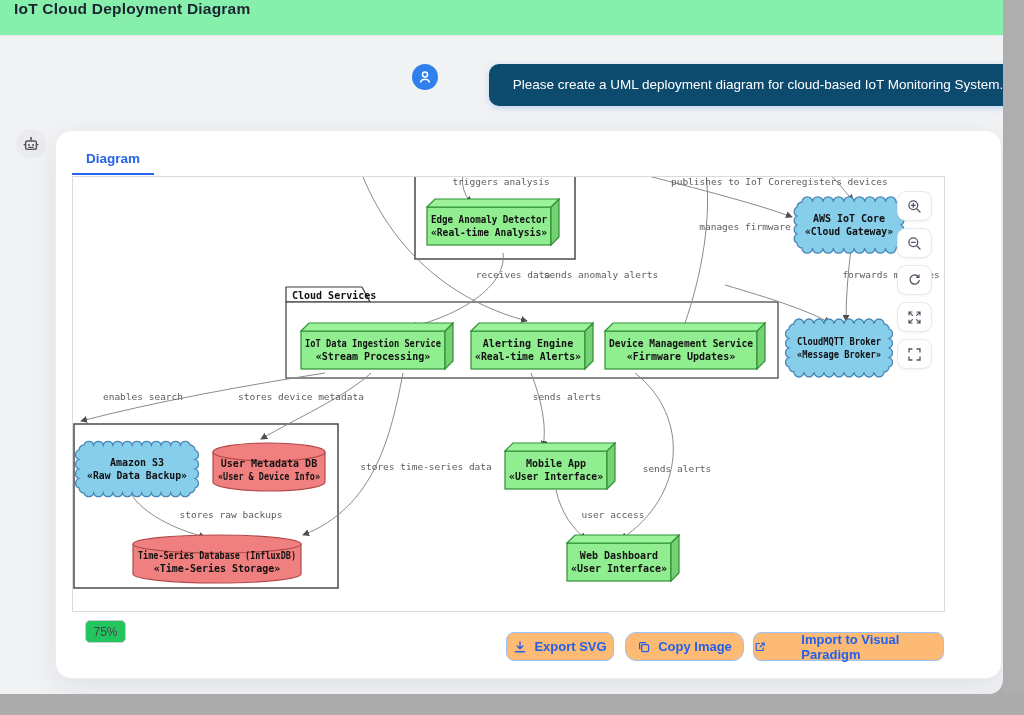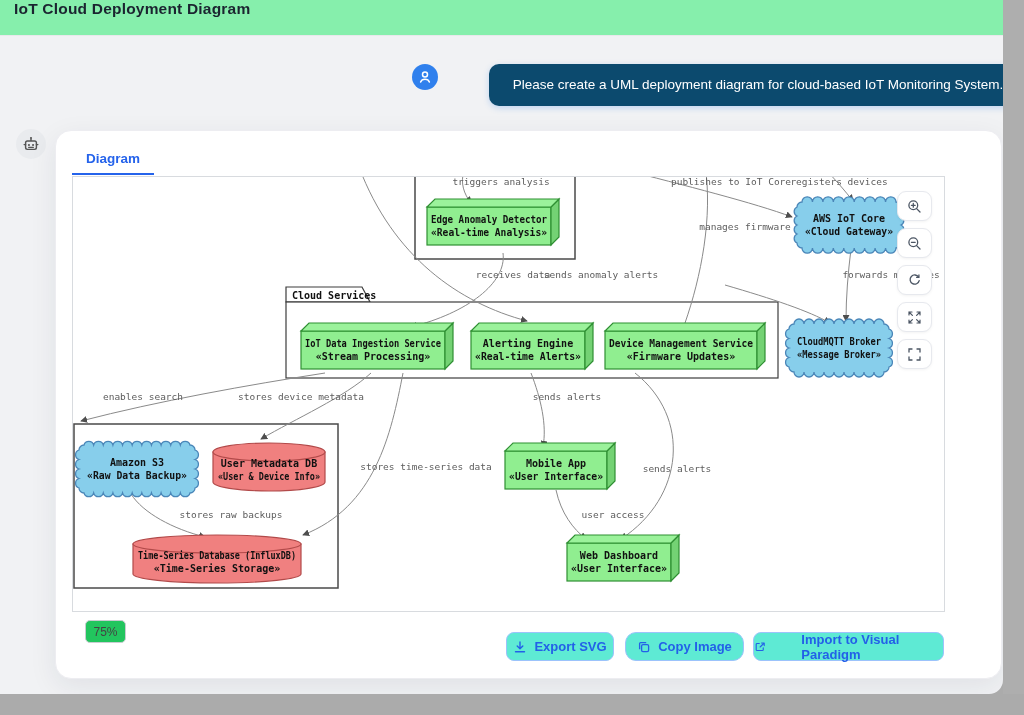--- a/index.html
+++ b/index.html
@@ -63,21 +63,21 @@
   .ctrl{
     width:33px;height:28px;background:#fff;border:1px solid #e7e9ee;border-radius:9px;
     display:flex;align-items:center;justify-content:center;box-shadow:0 1px 3px rgba(0,0,0,.05);cursor:pointer;
   }
   .zoom-badge{
     position:absolute;left:85px;top:580px;width:39px;height:21px;background:#22c55e;
     border:1px solid #c9ccd1;border-radius:5px;font-size:12px;color:#444;
     display:flex;align-items:center;justify-content:center;margin-top:40px;
   }
   .abtn{
-    position:absolute;top:632px;height:29px;background:#5eead4;border:1.3px solid #9cc3fb;border-radius:8px;
+    position:absolute;top:632px;height:29px;background:#fdba74;border:1.3px solid #9cc3fb;border-radius:8px;
     color:#2360e8;font-size:13px;font-weight:bold;display:flex;align-items:center;justify-content:center;gap:7px;
     box-sizing:border-box;cursor:pointer;
   }
   .band-right{position:absolute;left:1003px;top:0;width:21px;height:715px;background:#aeaeae;}
   .band-bottom{position:absolute;left:0;top:694px;width:1024px;height:21px;background:#ababab;}
 </style>
 </head>
 <body>
 
 <div class="page">

